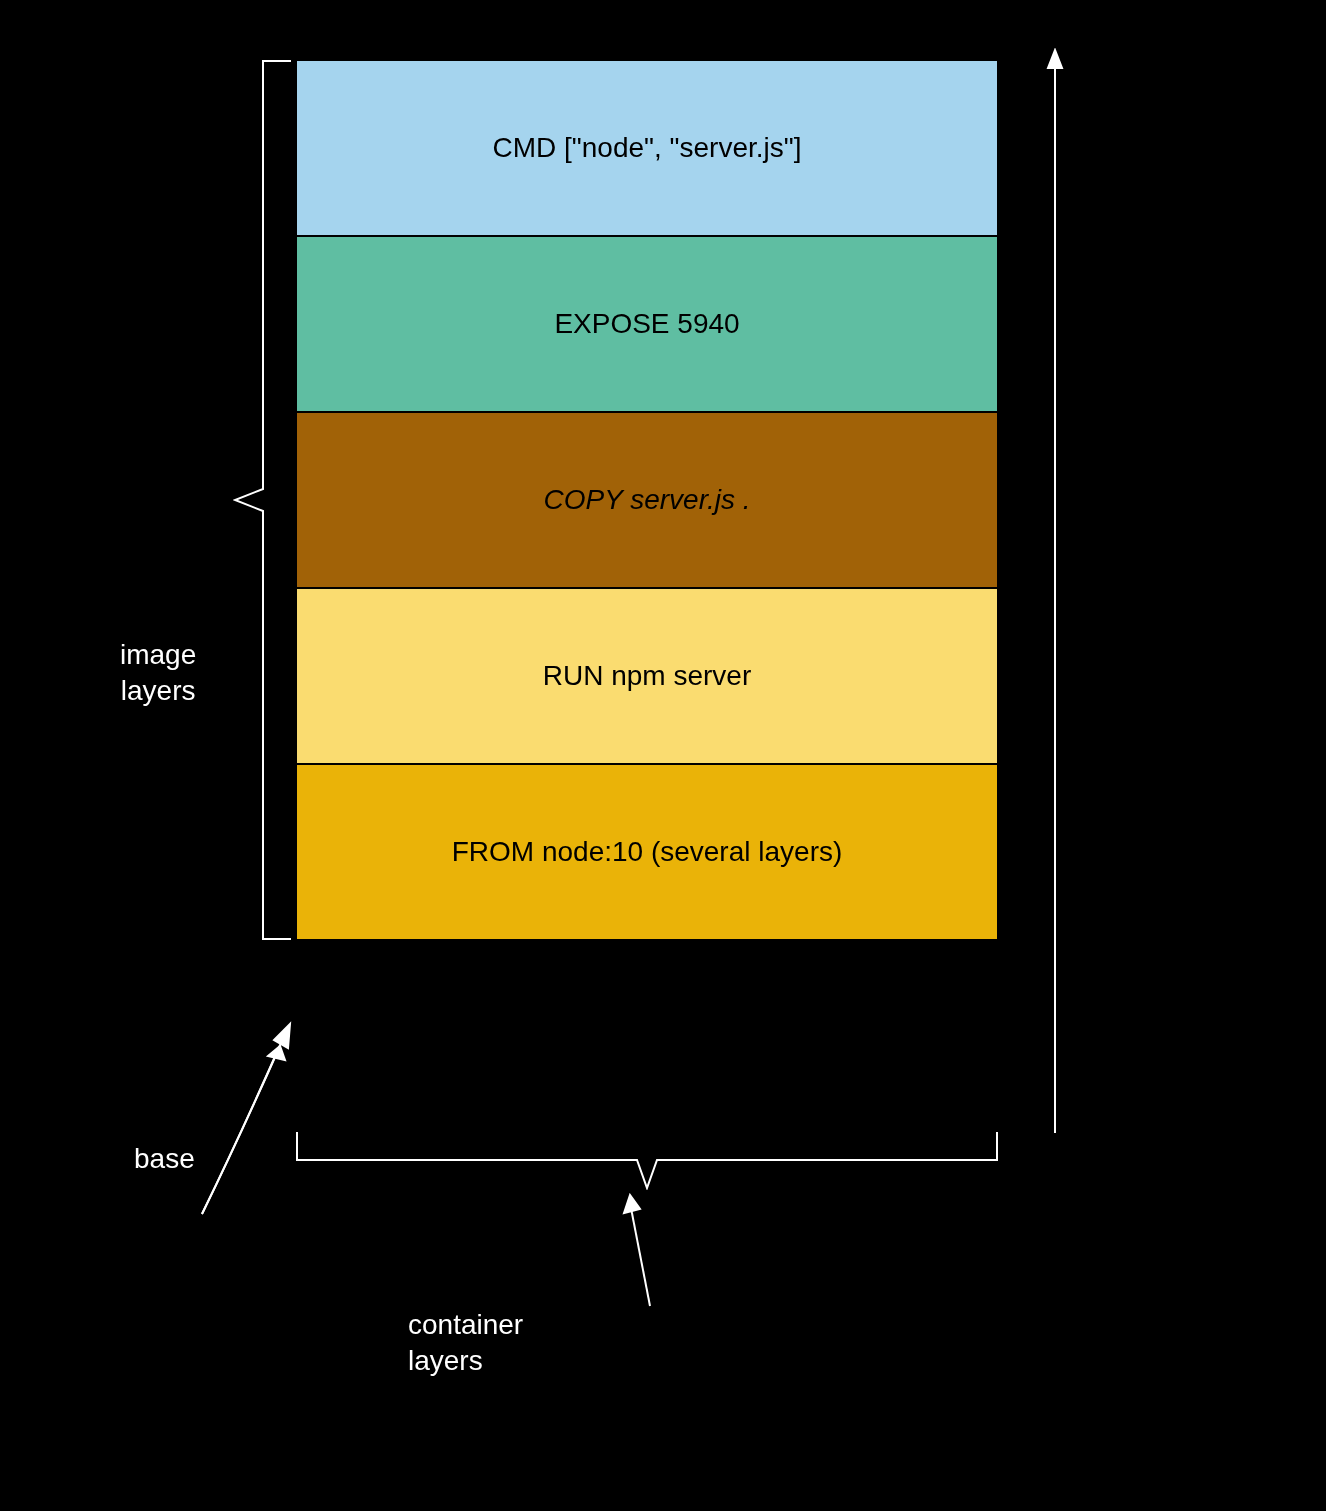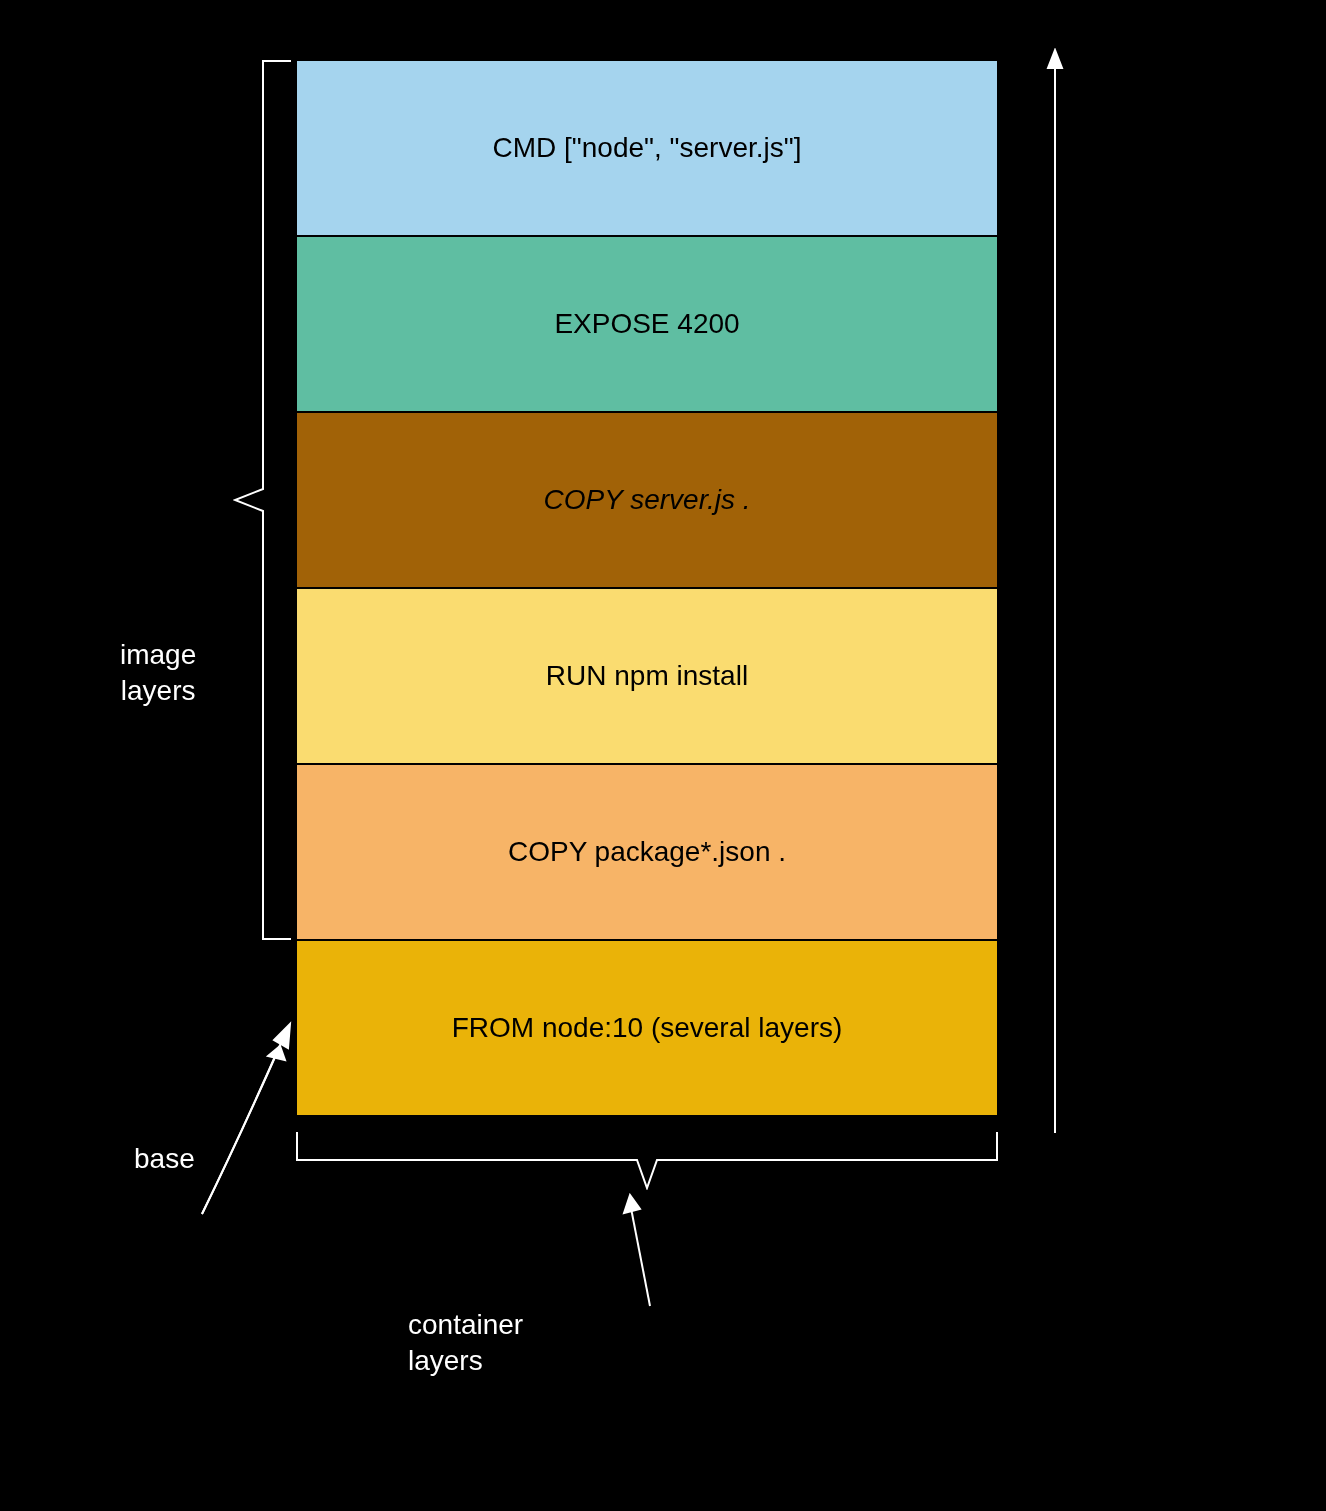--- a/index.html
+++ b/index.html
@@ -71,30 +71,27 @@
     }
   </style>
 </head>
 <body>
 
 <div class="stack-container" id="stack">
     <div class="layer c5">
       <span>CMD ["node", "server.js"]</span>
     </div>
     <div class="layer c4">
-      <span>EXPOSE 4200</span>
+      <span>EXPOSE 5940</span>
     </div>
     <div class="layer c3">
       <span>COPY server.js .</span>
     </div>
     <div class="layer c2">
-      <span>RUN npm install</span>
-    </div>
-    <div class="layer c1">
-      <span>COPY package*.json .</span>
+      <span>RUN npm server</span>
     </div>
     <div class="layer c0">
       <span>FROM node:10 (several layers)</span>
     </div>
   </div>
 
 <div class="caption cap-base">base</div>
 
 <div class="caption cap-image">
   <span>image</span><br>

